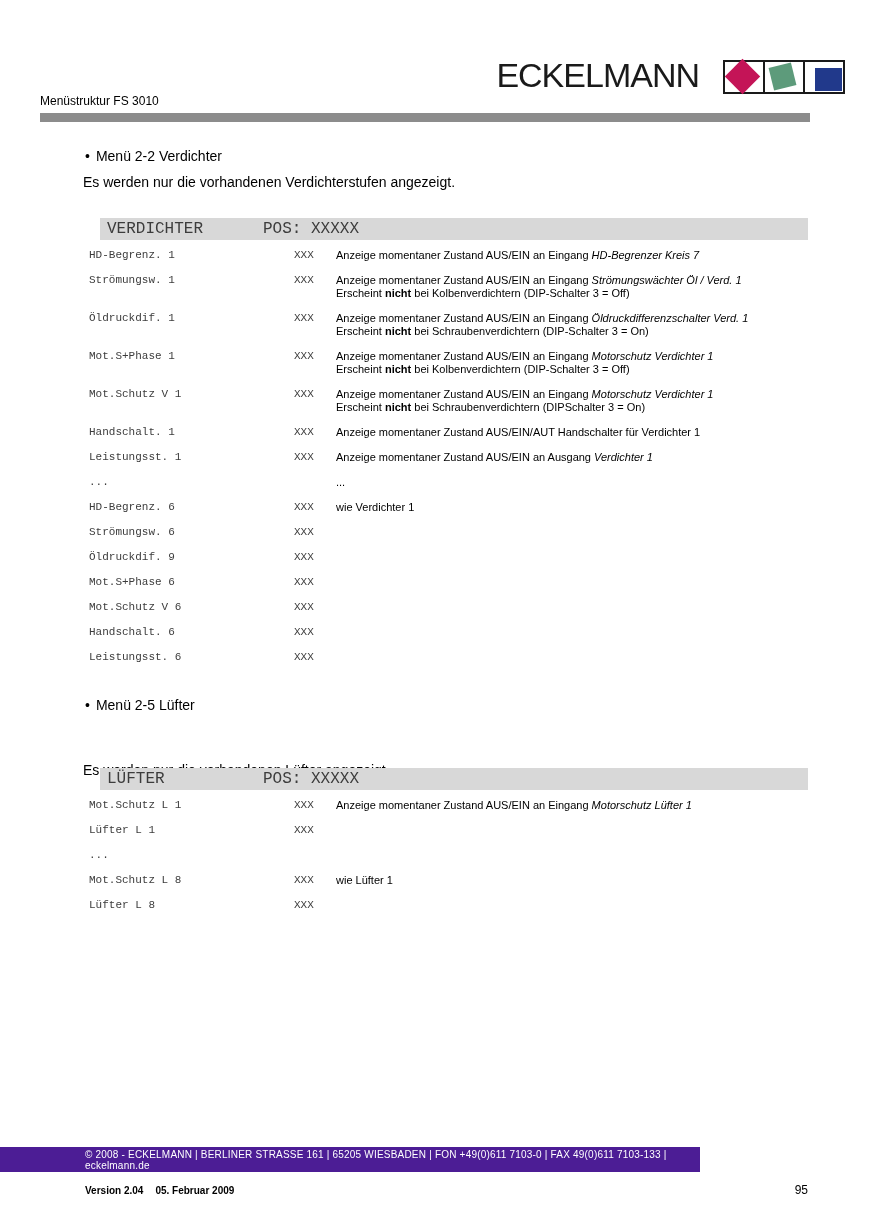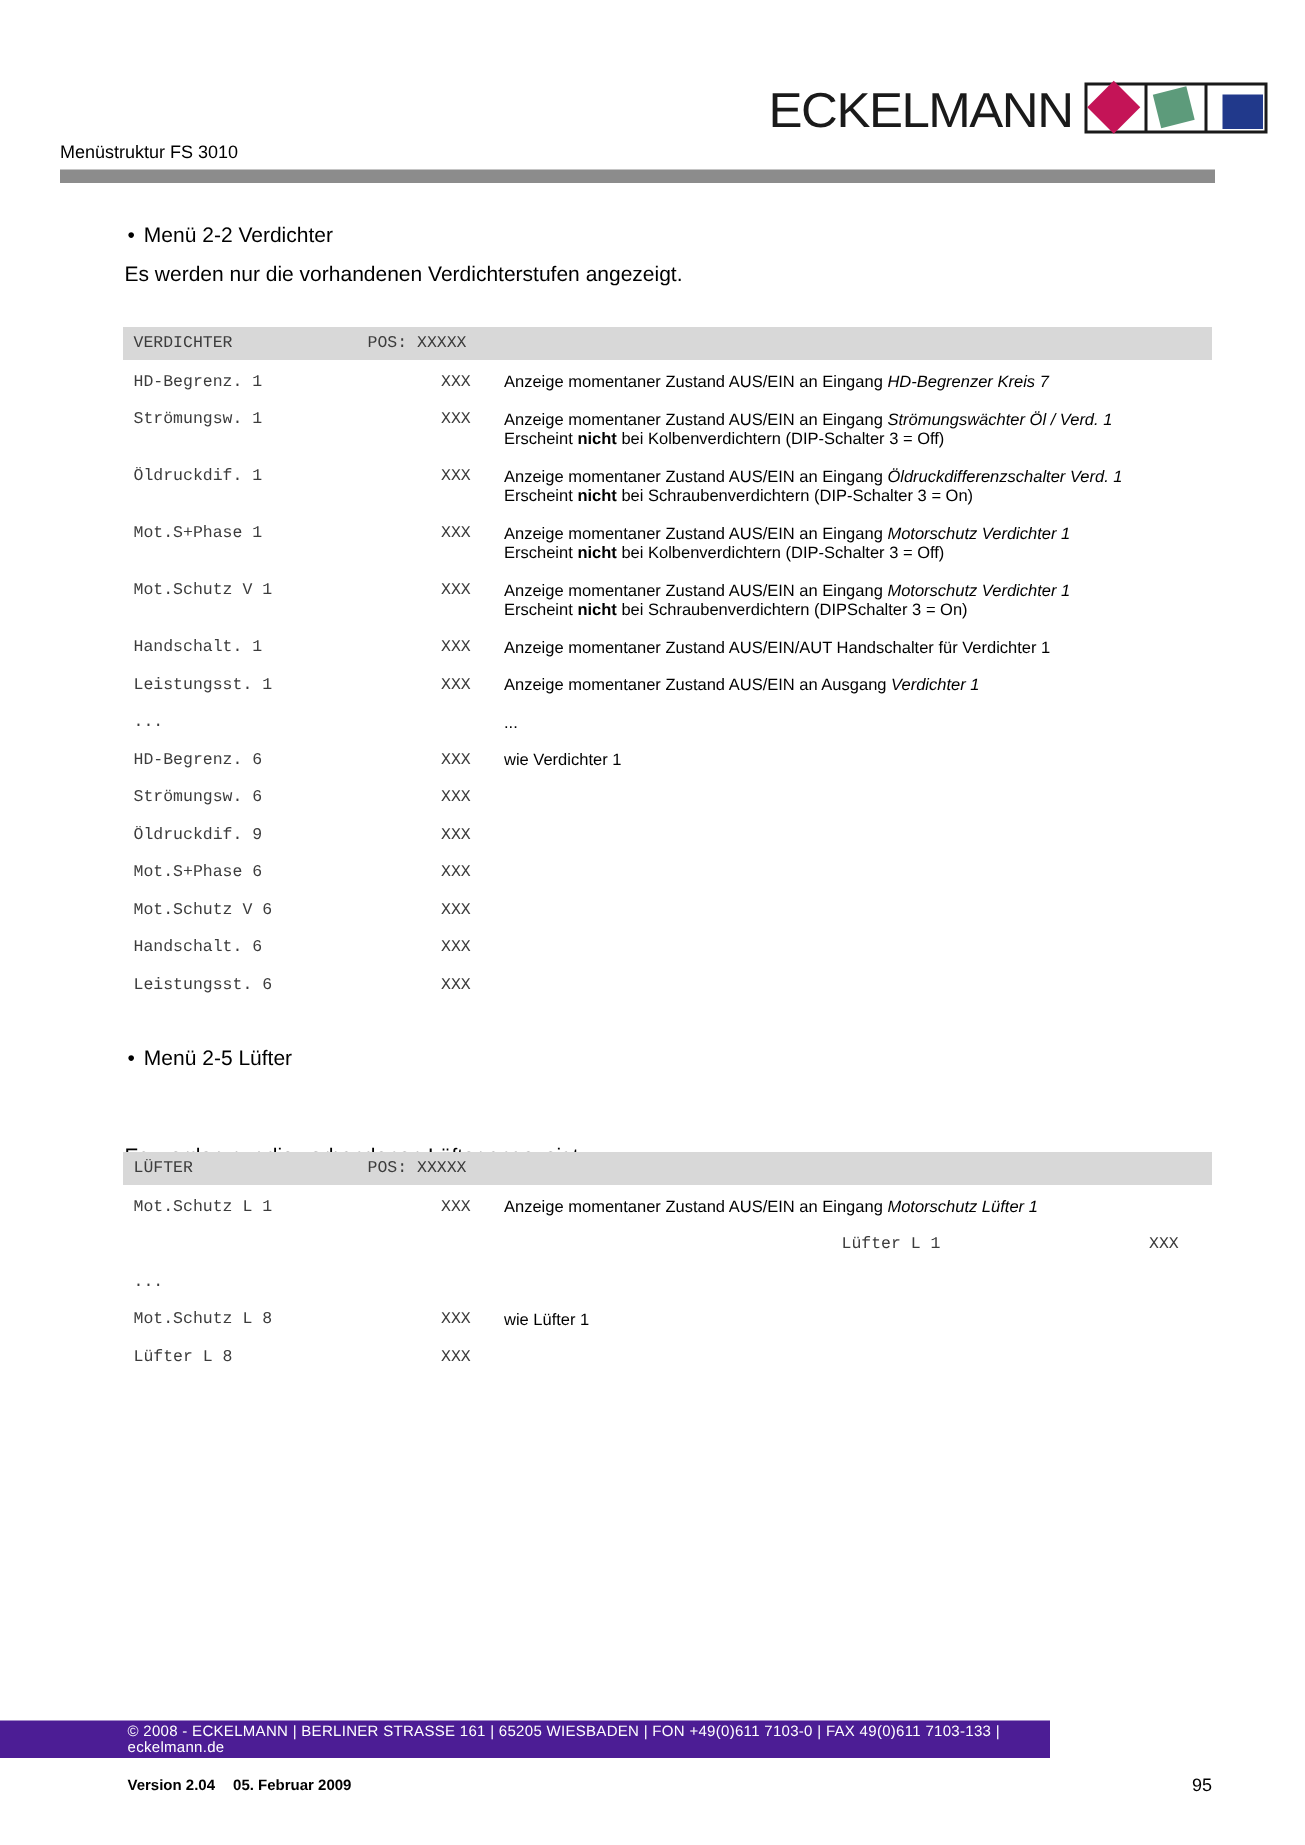--- a/index.html
+++ b/index.html
@@ -7,21 +7,21 @@
     position:relative;
     width:870px;height:1230px;
     background:#ffffff;
     font-family:"Liberation Sans", sans-serif;
     color:#000;
     overflow:hidden;
   }
   
   .logo{
     position:absolute;top:55px;right:25px;
-    display:flex;align-items:flex-start;gap:8px;
+    display:flex;align-items:center;gap:24px;
     height:40px;
   }
   .logo-text{
     font-family:"Liberation Sans", sans-serif;
     font-size:34px;
     font-weight:500;
     letter-spacing:-1px;
     color:#1a1a1a;
     transform:scaleY(0.96);
   }
@@ -64,30 +64,29 @@
   }
   
   .menu-table{
     position:absolute;left:82px;width:726px;
   }
   .t-head{
     background:#d8d8d8;
     height:22px;
     display:flex;align-items:center;
     font-family:"Liberation Mono", monospace;
-    font-size:11px;color:#3c3c3c;
+    font-size:16px;color:#3c3c3c;margin-left:18px;
   }
   .t-head .h-name{margin-left:7px;width:156px;}
   .t-head .h-pos{margin-left:0;}
   .t-body{padding-top:9px;}
   .t-row{
     display:flex;align-items:flex-start;
     margin-bottom:12px;
     min-height:13px;
-    justify-content:flex-end;
   }
   .t-label{
     font-family:"Liberation Mono", monospace;
     font-size:11px;color:#3c3c3c;
     width:205px;flex:0 0 205px;
     margin-left:7px;
     line-height:13px;
     white-space:pre;
   }
   .t-val{

